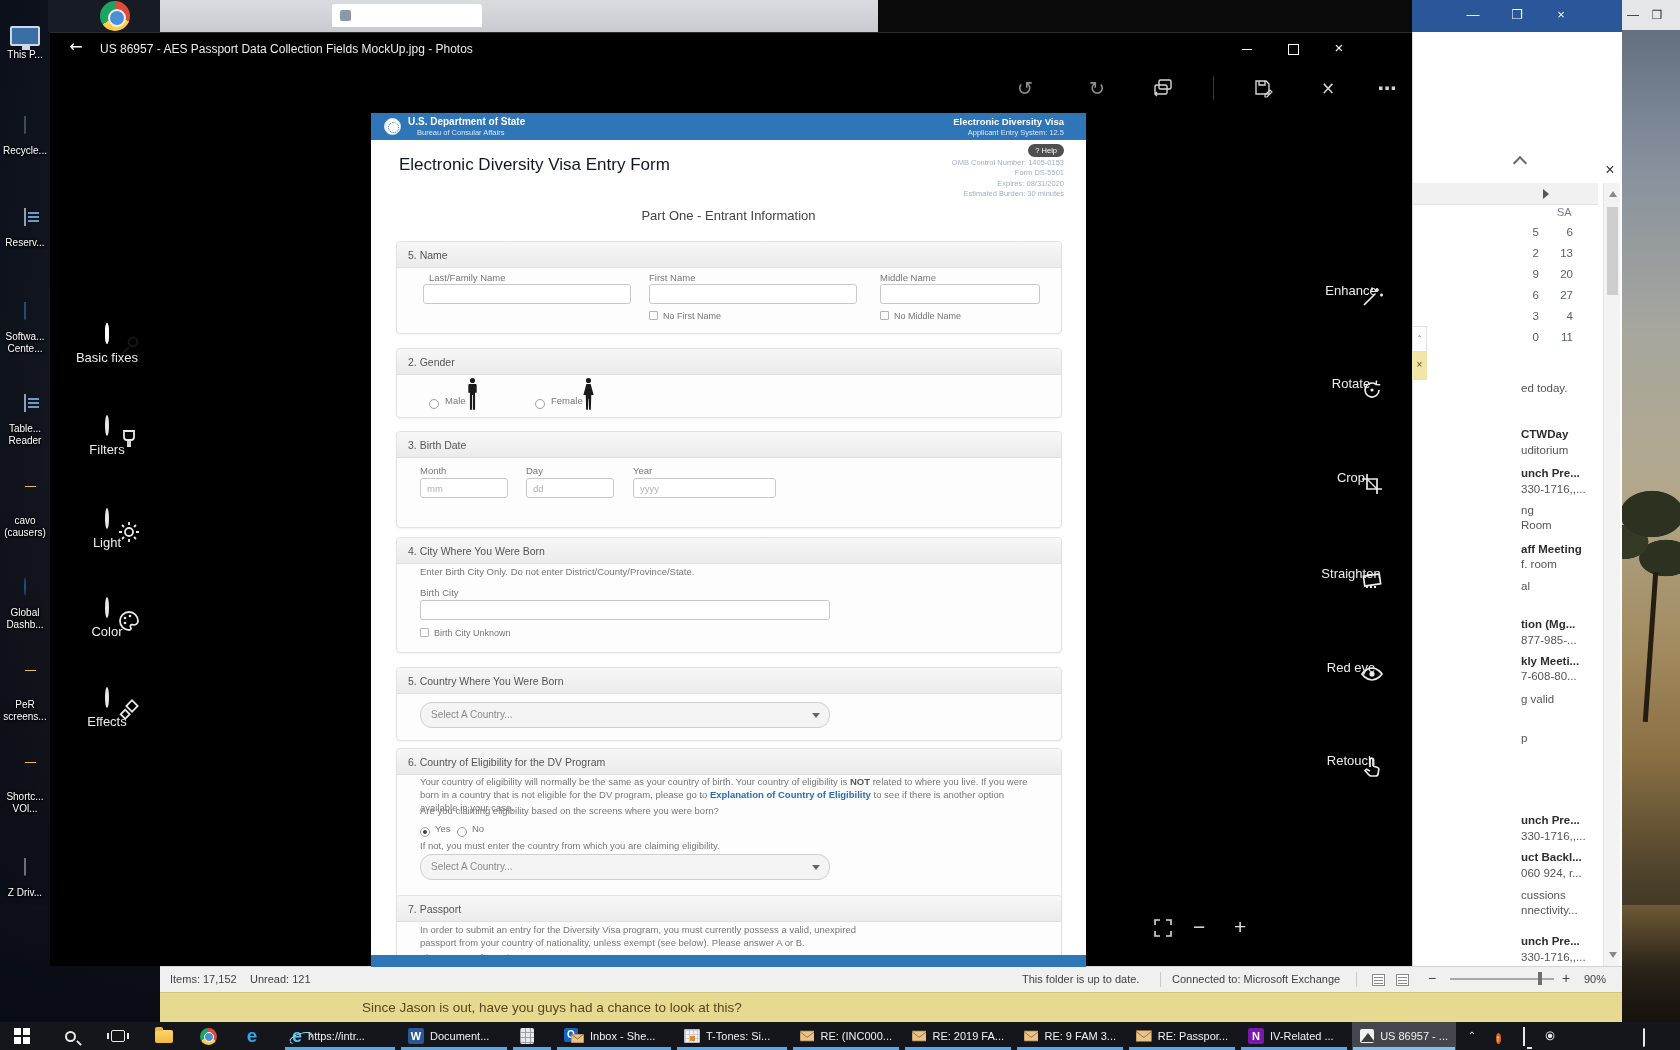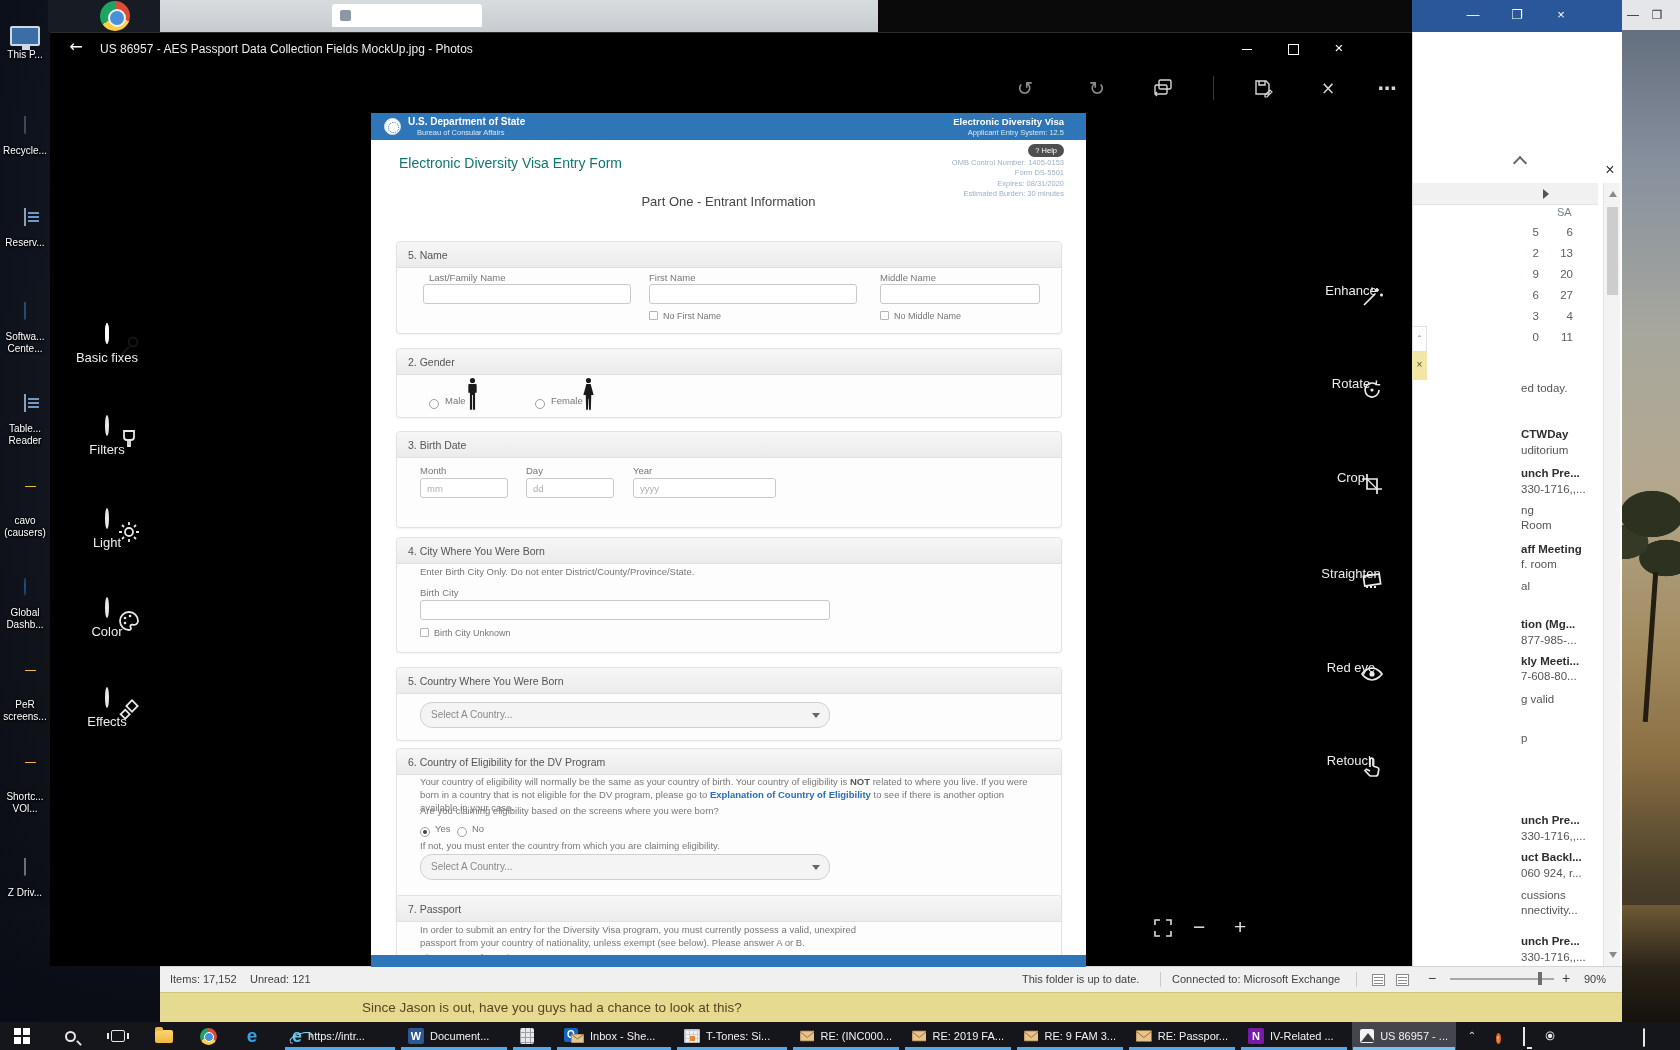--- a/index.html
+++ b/index.html
@@ -494,30 +494,30 @@
       <div id="fhead">
         <span class="seal"></span>
         <span class="abs nw" style="left:37px;top:3px;font-size:10px;font-weight:bold">U.S. Department of State</span>
         <span class="abs nw" style="left:46px;top:15px;font-size:7.5px;color:#d9e6f4">Bureau of Consular Affairs</span>
         <span class="abs nw" style="right:22px;top:3px;font-size:9.5px;font-weight:bold">Electronic Diversity Visa</span>
         <span class="abs nw" style="right:22px;top:15px;font-size:7.5px;color:#d9e6f4">Applicant Entry System: 12.5</span>
       </div>
 
       <span id="helpbtn">? <span>Help</span></span>
 
-      <span class="abs nw" style="left:28px;top:42px;font-size:14px;color:#0f766e">Electronic Diversity Visa Entry Form</span>
+      <span class="abs nw" style="left:28px;top:42px;font-size:17px;color:#0f172a">Electronic Diversity Visa Entry Form</span>
 
       <div class="abs" style="right:22px;top:45px;text-align:right;font-size:7.5px;line-height:10.3px;color:#9db0c4">
         <div>OMB Control Number: 1405-0153</div>
         <div>Form DS-5501</div>
         <div>Expires: 08/31/2020</div>
         <div>Estimated Burden: 30 minutes</div>
       </div>
 
-      <div class="abs nw" style="left:0;top:81px;width:715px;text-align:center;font-size:13px;color:#444">Part One - Entrant Information</div>
+      <div class="abs nw" style="left:0;top:95px;width:715px;text-align:center;font-size:13px;color:#444">Part One - Entrant Information</div>
 
       <div class="sec" style="top:128px;height:93px">
         <div class="sech">5. Name</div>
         <span class="flabel" style="left:32px;top:30px">Last/Family Name</span>
         <input class="finp" style="left: 26px; top: 42px; width: 208px;">
         <span class="flabel" style="left:252px;top:30px">First Name</span>
         <input class="finp" style="left: 252px; top: 42px; width: 208px;">
         <span class="flabel" style="left:483px;top:30px">Middle Name</span>
         <input class="finp" style="left: 483px; top: 42px; width: 160px;">
         <span class="fcheck" style="left:252px;top:69px"><span class="cbox"></span><span>No First Name</span></span>

